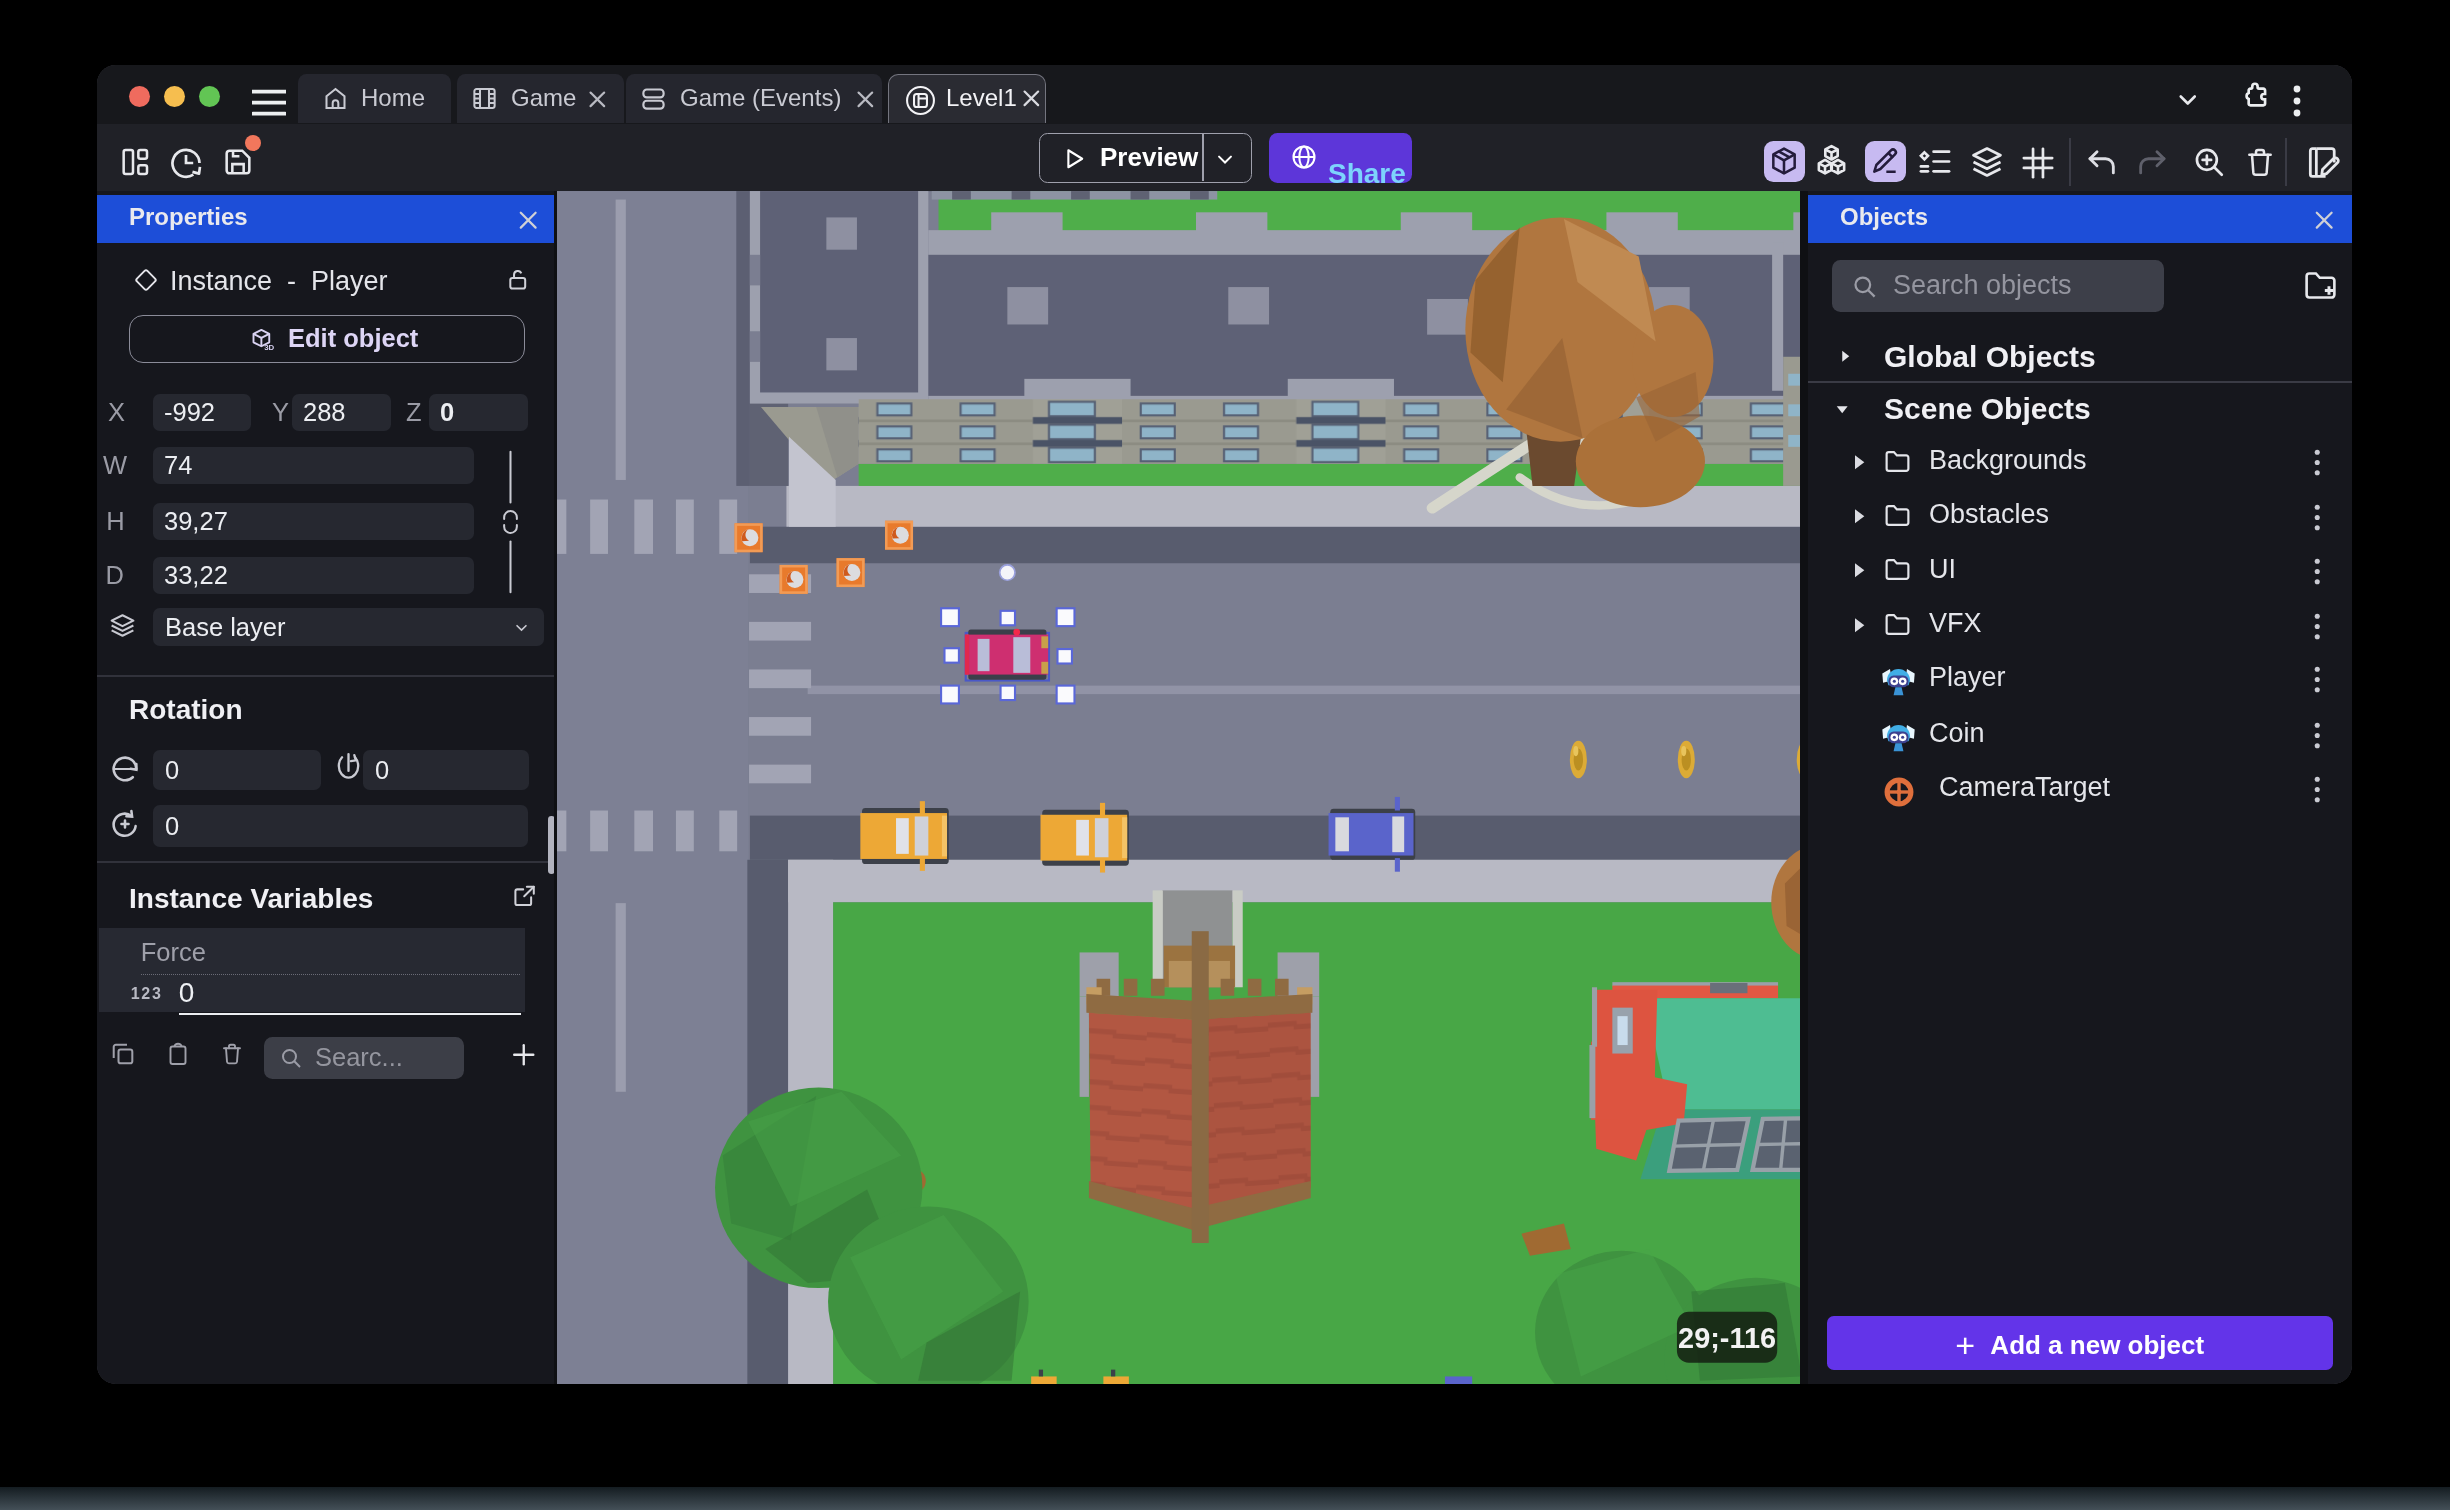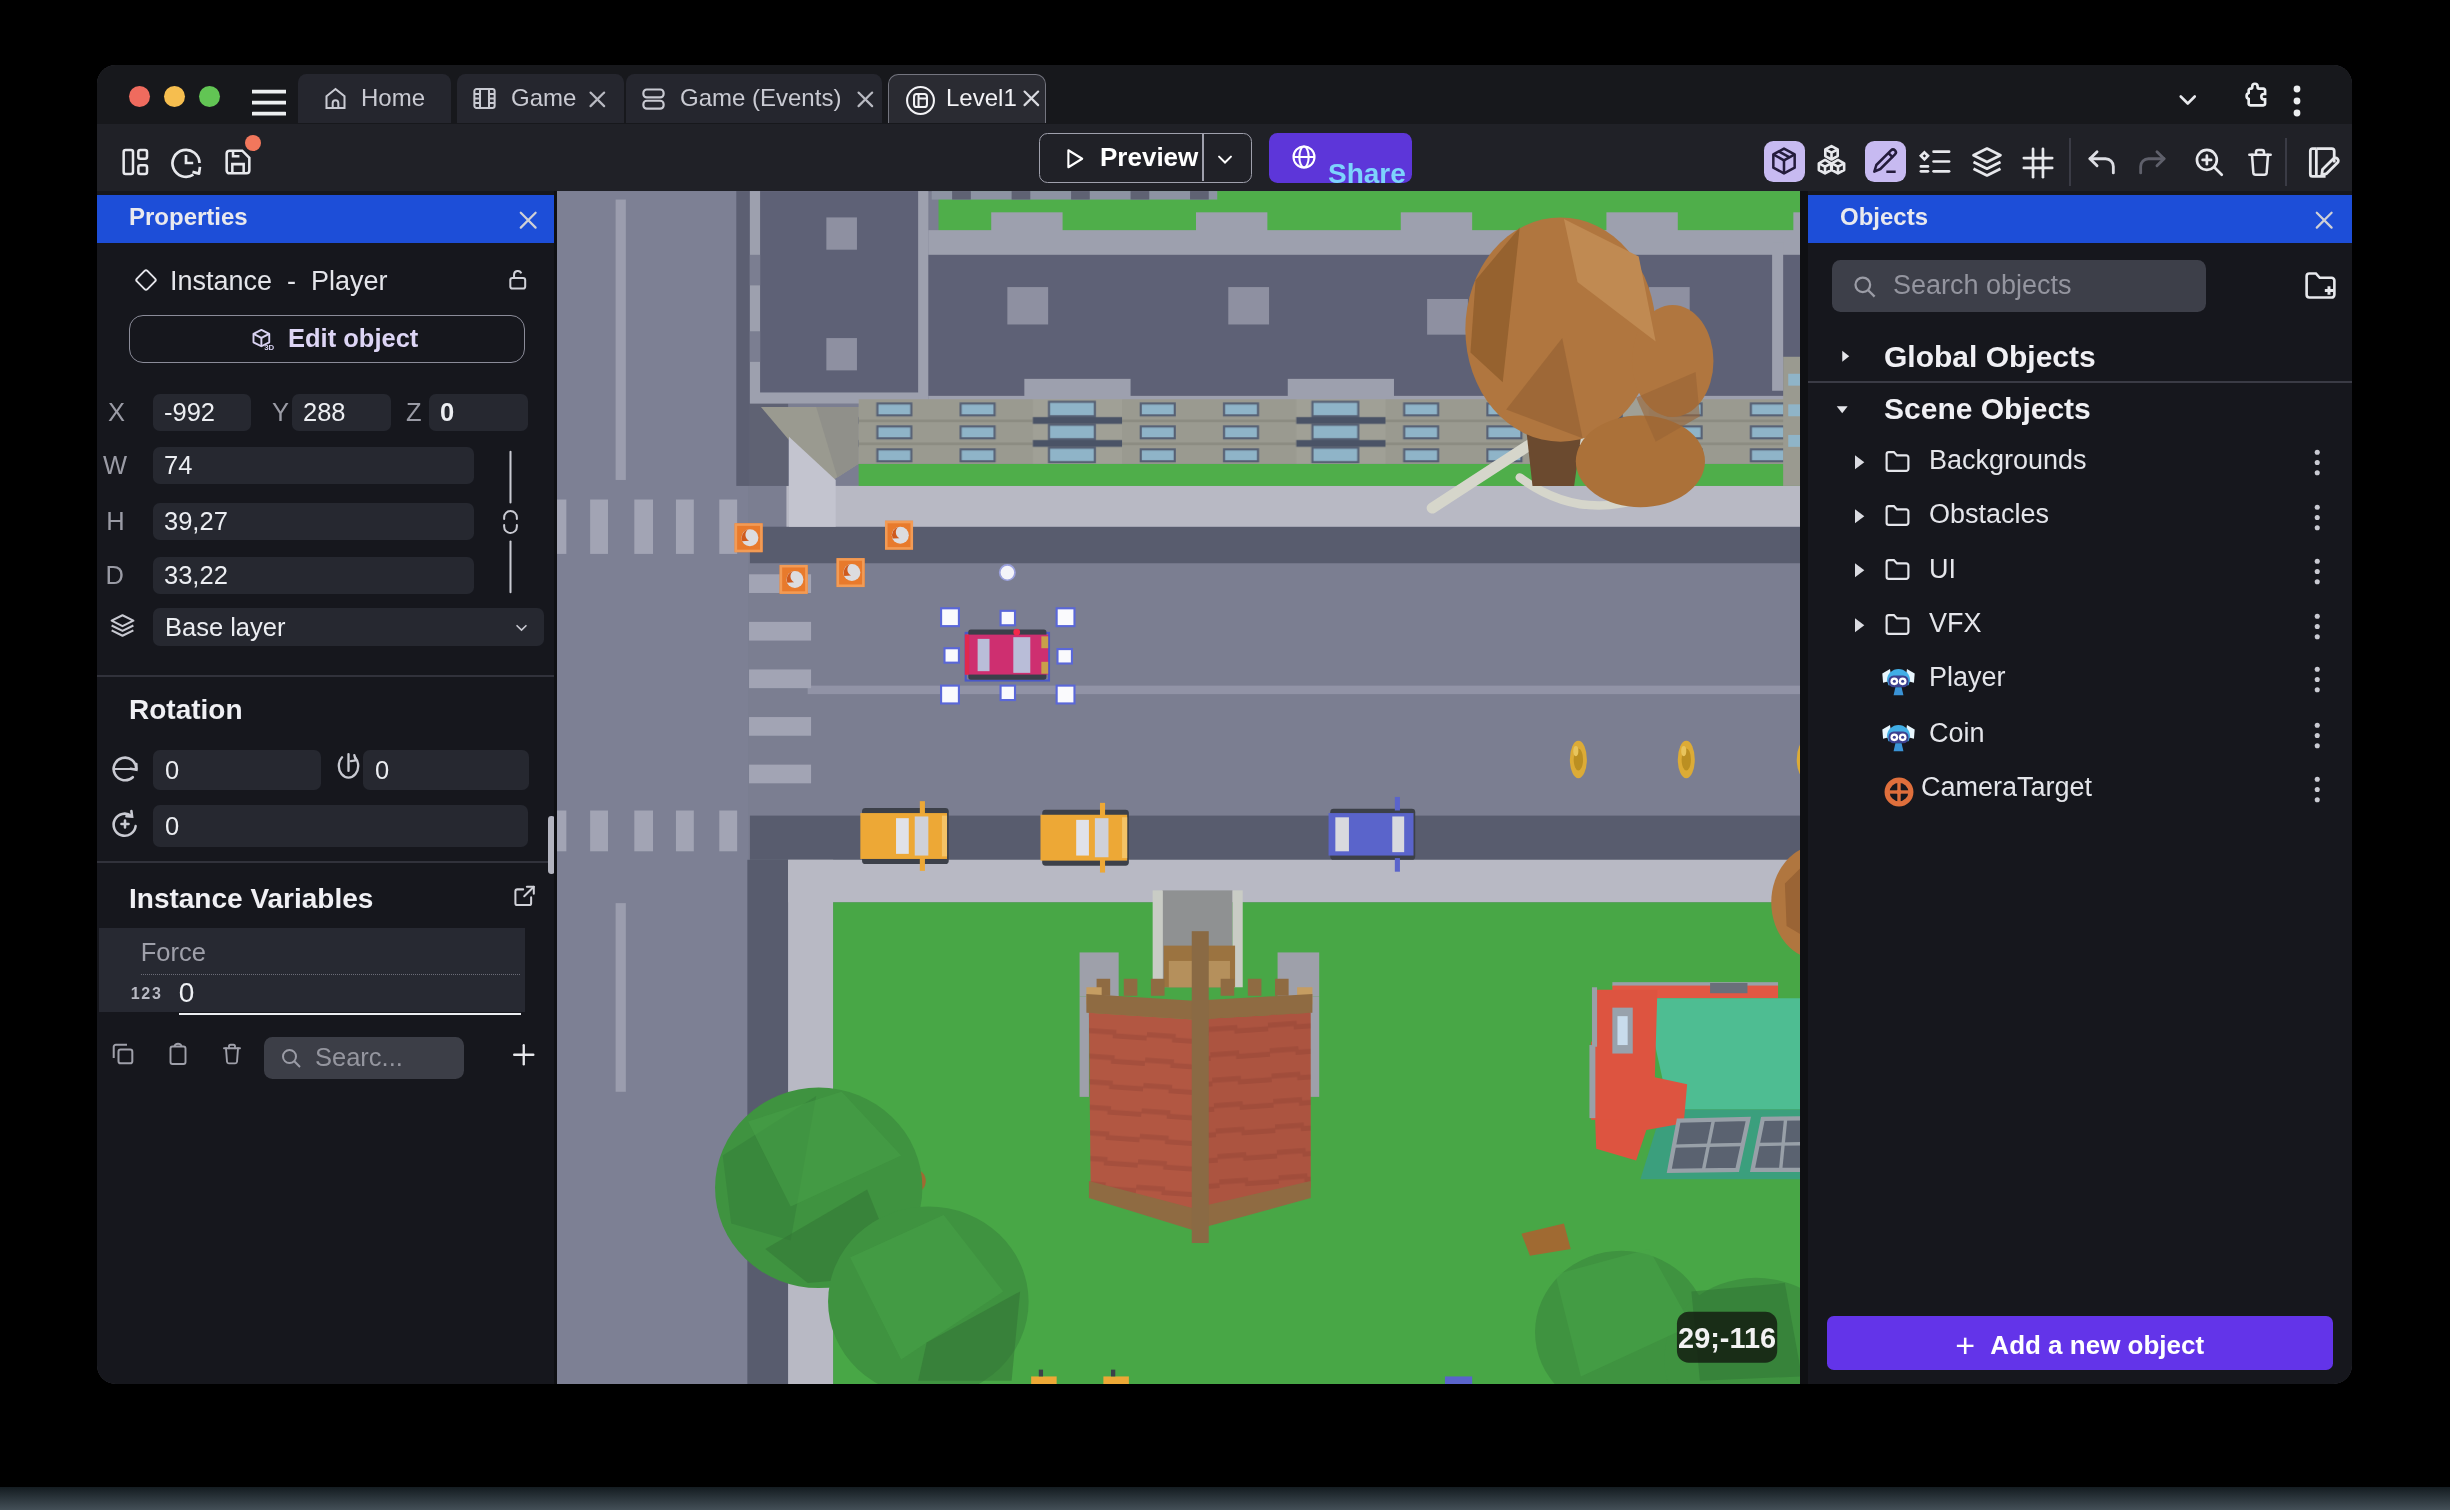--- a/index.html
+++ b/index.html
@@ -592,21 +592,21 @@
   </svg>
   <div class="abs" style="left:1703px;top:126px;width:7.6px;height:1194px;background:#0f1013"></div>
   <div class="panel" style="left:1711px;width:544px">
     <div class="phead">
         <span style="position:absolute;left:32px;top:7.6px">Objects</span>
       <svg class="abs" style="left:506px;top:14.4px" width="20.4" height="20.4" viewBox="0 0 22 22" stroke="#cfd0d6" stroke-width="2.4" stroke-linecap="round">
           <line x1="3" y1="3" x2="19" y2="19"></line>
           <line x1="19" y1="3" x2="3" y2="19"></line>
         </svg>
     </div>
-    <div class="abs" style="left:24px;top:69px;width:374px;height:52px;background:#3d3f49;border-radius:8.5px">
+    <div class="abs" style="left:24px;top:69px;width:332px;height:52px;background:#3d3f49;border-radius:8.5px">
       <svg class="abs" style="left:18.7px;top:12.7px" width="27" height="27" viewBox="0 0 24 24" fill="none" stroke="#9b9ca6" stroke-width="2">
           <circle cx="10.5" cy="10.5" r="6.5"></circle>
           <line x1="15.3" y1="15.3" x2="21" y2="21"></line>
         </svg>
       <div class="abs" style="left:61px;top:0;height:52px;line-height:50px;color:#94959f;font-size:27px">Search objects</div>
     </div>
     <svg class="abs" style="left:493px;top:76px" width="39" height="37" viewBox="0 0 24 24" fill="none" stroke="#e7e8ec" stroke-width="1.7">
         <path d="M3 6 a1.8 1.8 0 0 1 1.8 -1.8 H9 L11.5 7 H19.2 A1.8 1.8 0 0 1 21 8.8 V18 a1.8 1.8 0 0 1 -1.8 1.8 H4.8 A1.8 1.8 0 0 1 3 18 Z"></path>
         <path d="M17.5 12.5 V18 M14.8 15.2 H20.2" stroke-width="1.9"></path>
       </svg>
@@ -700,21 +700,21 @@
         <circle cx="5" cy="5" r="3"></circle>
         <circle cx="5" cy="17" r="3"></circle>
         <circle cx="5" cy="29" r="3"></circle>
       </svg>
     <svg class="abs" style="left:74px;top:584px" width="34" height="34" viewBox="0 0 24 24" fill="none" stroke="#df6f3c">
         <circle cx="12" cy="12" r="8.4" stroke-width="3.6"></circle>
         <line x1="12" y1="5" x2="12" y2="19" stroke-width="2.4"></line>
         <line x1="5" y1="12" x2="19" y2="12" stroke-width="2.4"></line>
         <rect x="10.6" y="10.6" width="2.8" height="2.8" fill="#df6f3c" stroke="none"></rect>
       </svg>
-    <div class="row" style="left:113px;top:581px">CameraTarget</div>
+    <div class="row" style="left:131px;top:581px">CameraTarget</div>
     <svg class="abs" style="left:505px;top:584px" width="8.5" height="29" viewBox="0 0 10 34" fill="#c9cad2">
         <circle cx="5" cy="5" r="3"></circle>
         <circle cx="5" cy="17" r="3"></circle>
         <circle cx="5" cy="29" r="3"></circle>
       </svg>
     <div class="abs" style="left:18.7px;top:1125px;width:506px;height:54px;background:#6334e9;border-radius:6.8px;color:#fff">
       <div class="abs" style="left:0;top:0;width:506px;height:54px;line-height:53px;text-align:center;font-size:26px;font-weight:bold"><span style="font-weight:normal;font-size:34px;position:relative;top:2.5px;margin-right:15.3px">+</span>Add a new object</div>
     </div>
   </div>
 </div>

